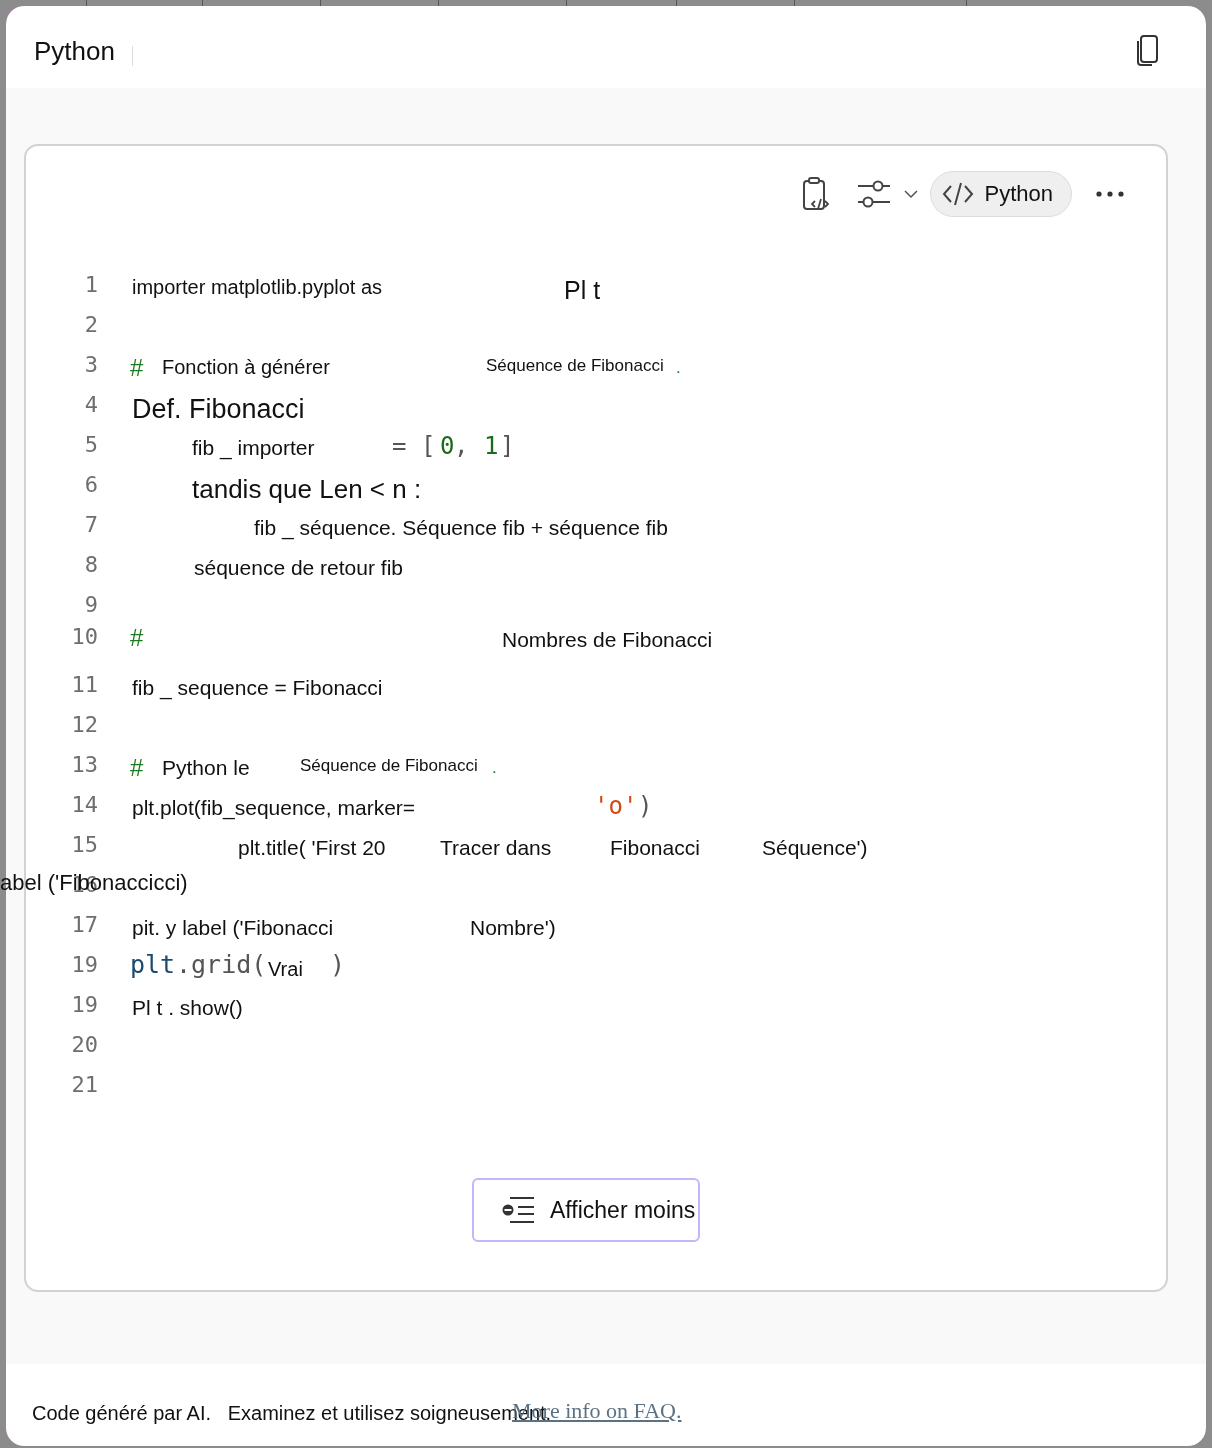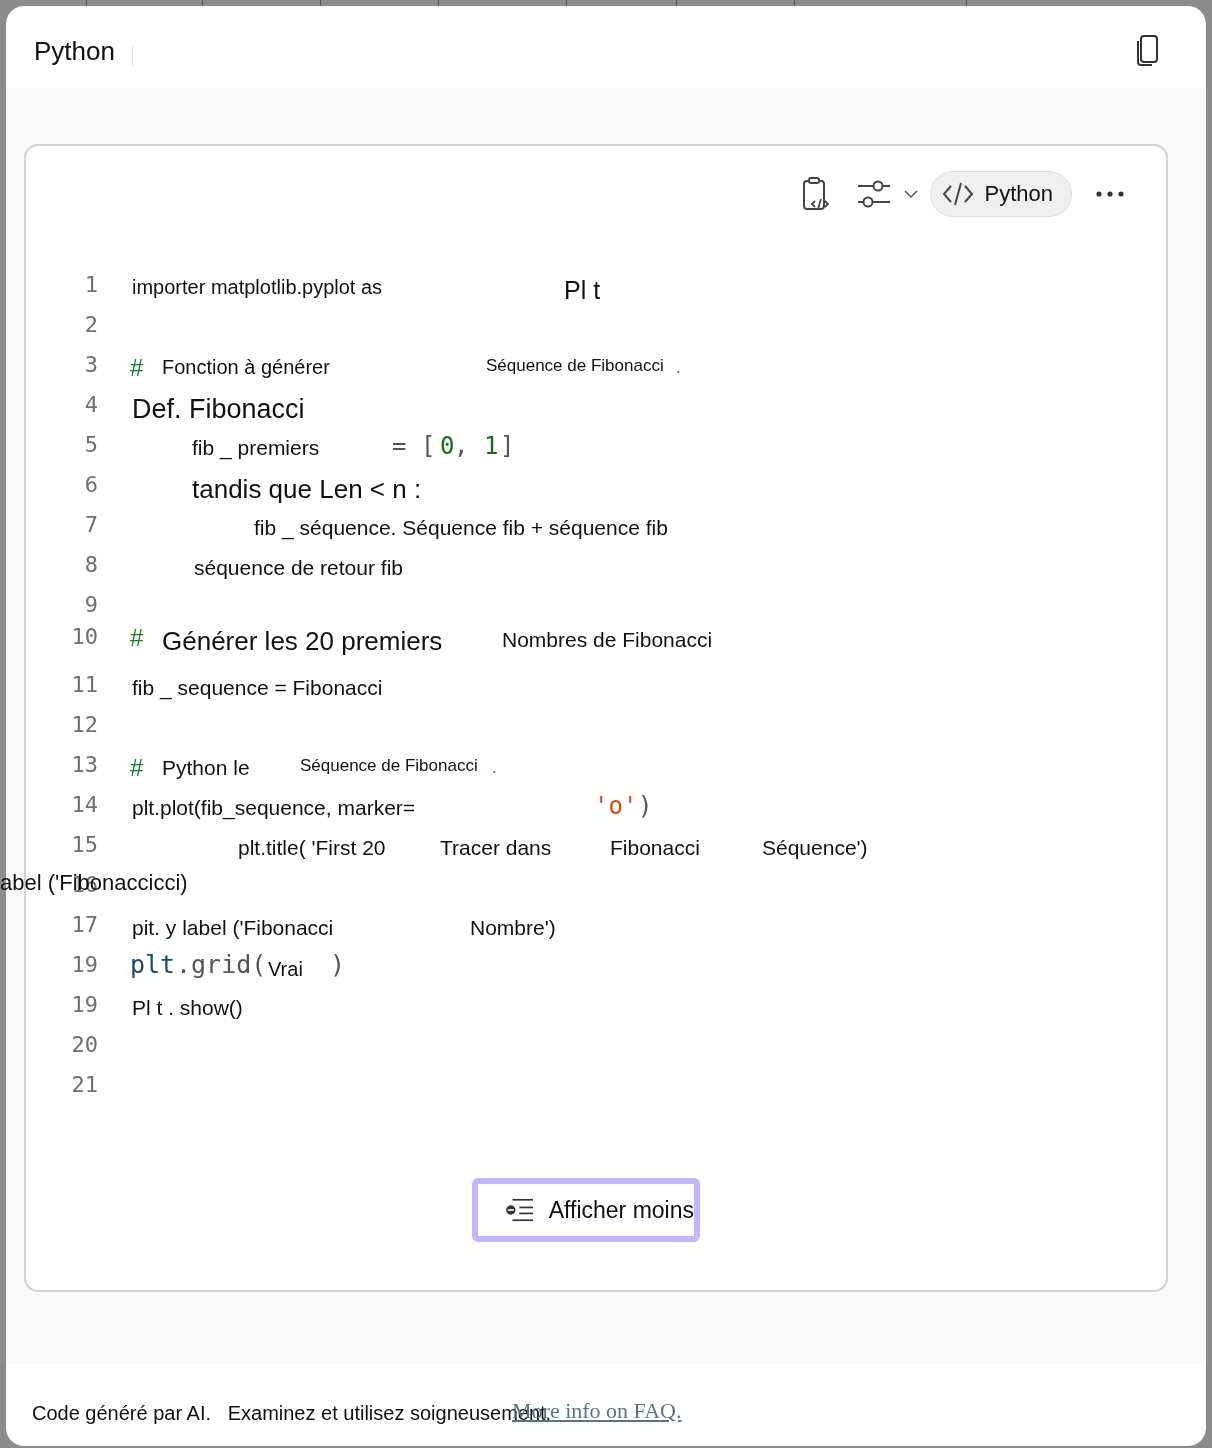--- a/index.html
+++ b/index.html
@@ -62,21 +62,21 @@
     }
     .ct { position: absolute; white-space: pre; color: #111; font-family: "Liberation Sans", sans-serif; }
     .mono { font-family: "DejaVu Sans Mono", monospace; }
     .cmt { color: #1e7a1e; }
     .num { color: #1a6b1a; }
     .str { color: #d14a12; }
     .kw { color: #1b4a6e; }
     .grey { color: #555; }
     .toggle-btn {
       position: absolute; left: 446px; top: 1032px; width: 228px; height: 64px;
-      border: 6px solid #c4b5fd; border-radius: 6px; background: #fff;
+      border: 2px solid #c4b5fd; border-radius: 6px; background: #fff;
       display: flex; align-items: center; cursor: pointer;
     }
     .toggle-btn .lbl { font-size: 23px; color: #111; margin-left: 14px; white-space: nowrap; }
     .footer {
       position: absolute; left: 0; top: 1358px; width: 100%; height: 82px; background: #ffffff;
     }
     .footer-text {
       position: absolute; left: 26px; top: 38px; font-size: 20px; color: #111; white-space: pre;
     }
     .faq-link {
@@ -173,21 +173,21 @@
           <span class="ct cmt" style="left:650px;top:12px;font-size:17px;">.</span>
         </div>
 
         <div class="code-line" style="top:120px">
           <span class="ln">4</span>
           <span class="ct" style="left:106px;top:8px;font-size:27px;">Def. Fibonacci</span>
         </div>
 
         <div class="code-line" style="top:160px">
           <span class="ln">5</span>
-          <span class="ct" style="left:166px;top:10px;font-size:21px;">fib _ premiers</span>
+          <span class="ct" style="left:166px;top:10px;font-size:21px;">fib _ importer</span>
           <span class="ct mono grey" style="left:366px;top:6px;font-size:24px;">= [</span>
           <span class="ct mono num" style="left:414px;top:6px;font-size:24px;">0</span>
           <span class="ct mono grey" style="left:428px;top:6px;font-size:24px;">,</span>
           <span class="ct mono num" style="left:458px;top:6px;font-size:24px;">1</span>
           <span class="ct mono grey" style="left:474px;top:6px;font-size:24px;">]</span>
         </div>
 
         <div class="code-line" style="top:200px">
           <span class="ln">6</span>
           <span class="ct" style="left:166px;top:8px;font-size:26px;">tandis que Len &lt; n :</span>
@@ -203,21 +203,20 @@
           <span class="ct" style="left:168px;top:10px;font-size:21px;">séquence de retour fib</span>
         </div>
 
         <div class="code-line" style="top:320px">
           <span class="ln">9</span>
         </div>
 
         <div class="code-line" style="top:352px">
           <span class="ln">10</span>
           <span class="ct cmt" style="left:104px;top:6px;font-size:24px;">#</span>
-          <span class="ct" style="left:136px;top:8px;font-size:26px;">Générer les 20 premiers</span>
           <span class="ct" style="left:476px;top:10px;font-size:21px;">Nombres de Fibonacci</span>
         </div>
 
         <div class="code-line" style="top:400px">
           <span class="ln">11</span>
           <span class="ct" style="left:106px;top:10px;font-size:21px;">fib _ sequence = Fibonacci</span>
         </div>
 
         <div class="code-line" style="top:440px">
           <span class="ln">12</span>

